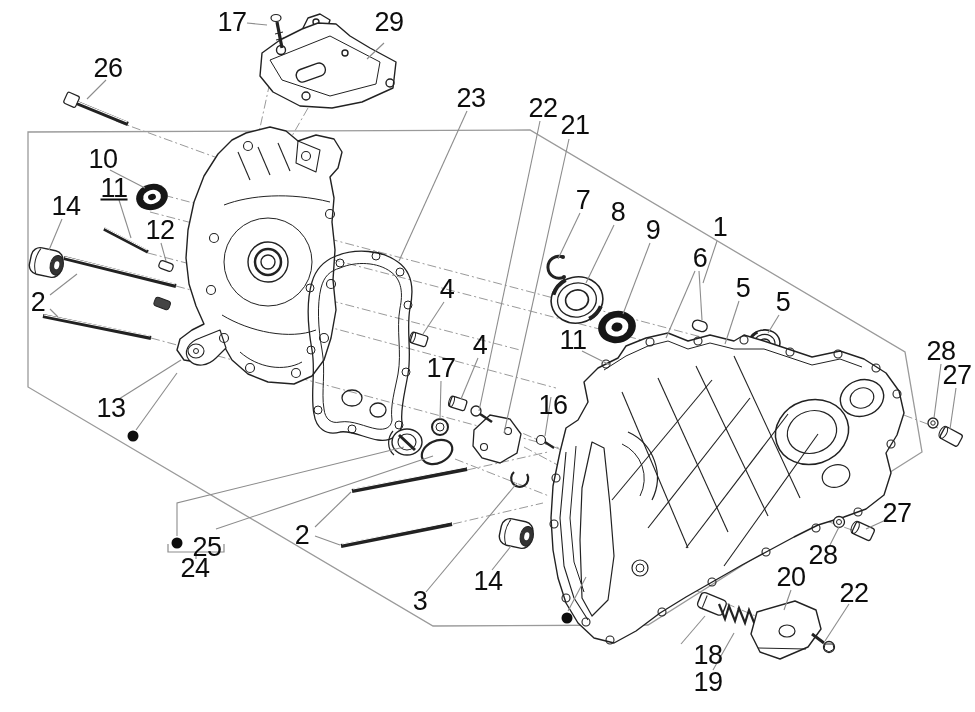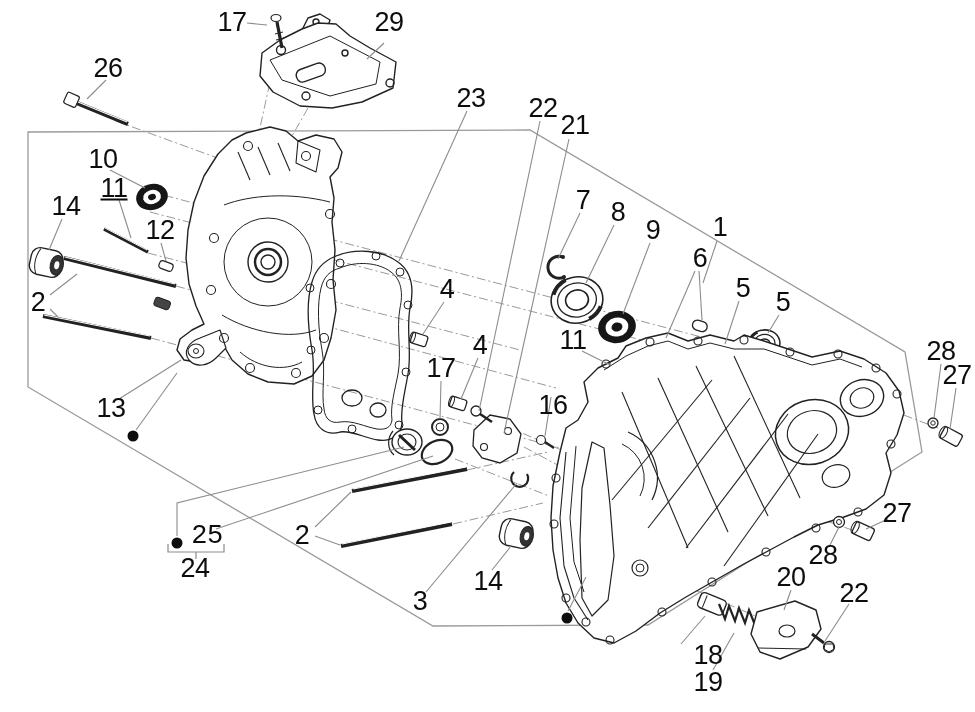--- a/index.html
+++ b/index.html
@@ -400,21 +400,21 @@
       <span class="callout" style="left: 447px; top: 289px;">4</span>
       <span class="callout" style="left: 573px; top: 340px;">11</span>
       <span class="callout" style="left: 480px; top: 345px;">4</span>
       <span class="callout" style="left: 941px; top: 351px;">28</span>
       <span class="callout" style="left: 441px; top: 368px;">17</span>
       <span class="callout" style="left: 957px; top: 375px;">27</span>
       <span class="callout" style="left: 553px; top: 385px; margin-top: 20px;">16</span>
       <span class="callout" style="left: 111px; top: 408px;">13</span>
       <span class="callout" style="left: 897px; top: 513px;">27</span>
       <span class="callout" style="left: 302px; top: 535px;">2</span>
-      <span class="callout" style="left: 207px; top: 536px; font-family: Liberation Mono, monospace;">25</span>
+      <span class="callout" style="left: 207px; top: 547px;">25</span>
       <span class="callout" style="left: 823px; top: 555px;">28</span>
       <span class="callout" style="left: 195px; top: 568px;">24</span>
       <span class="callout" style="left: 791px; top: 577px;">20</span>
       <span class="callout" style="left: 488px; top: 581px;">14</span>
       <span class="callout" style="left: 854px; top: 593px;">22</span>
       <span class="callout" style="left: 420px; top: 601px;">3</span>
       <span class="callout" style="left: 708px; top: 655px;">18</span>
       <span class="callout" style="left: 708px; top: 682px;">19</span>
       <span class="asm-dot" style="left: 133px; top: 436px;"></span>
       <span class="asm-dot" style="left: 177px; top: 543px;"></span>

